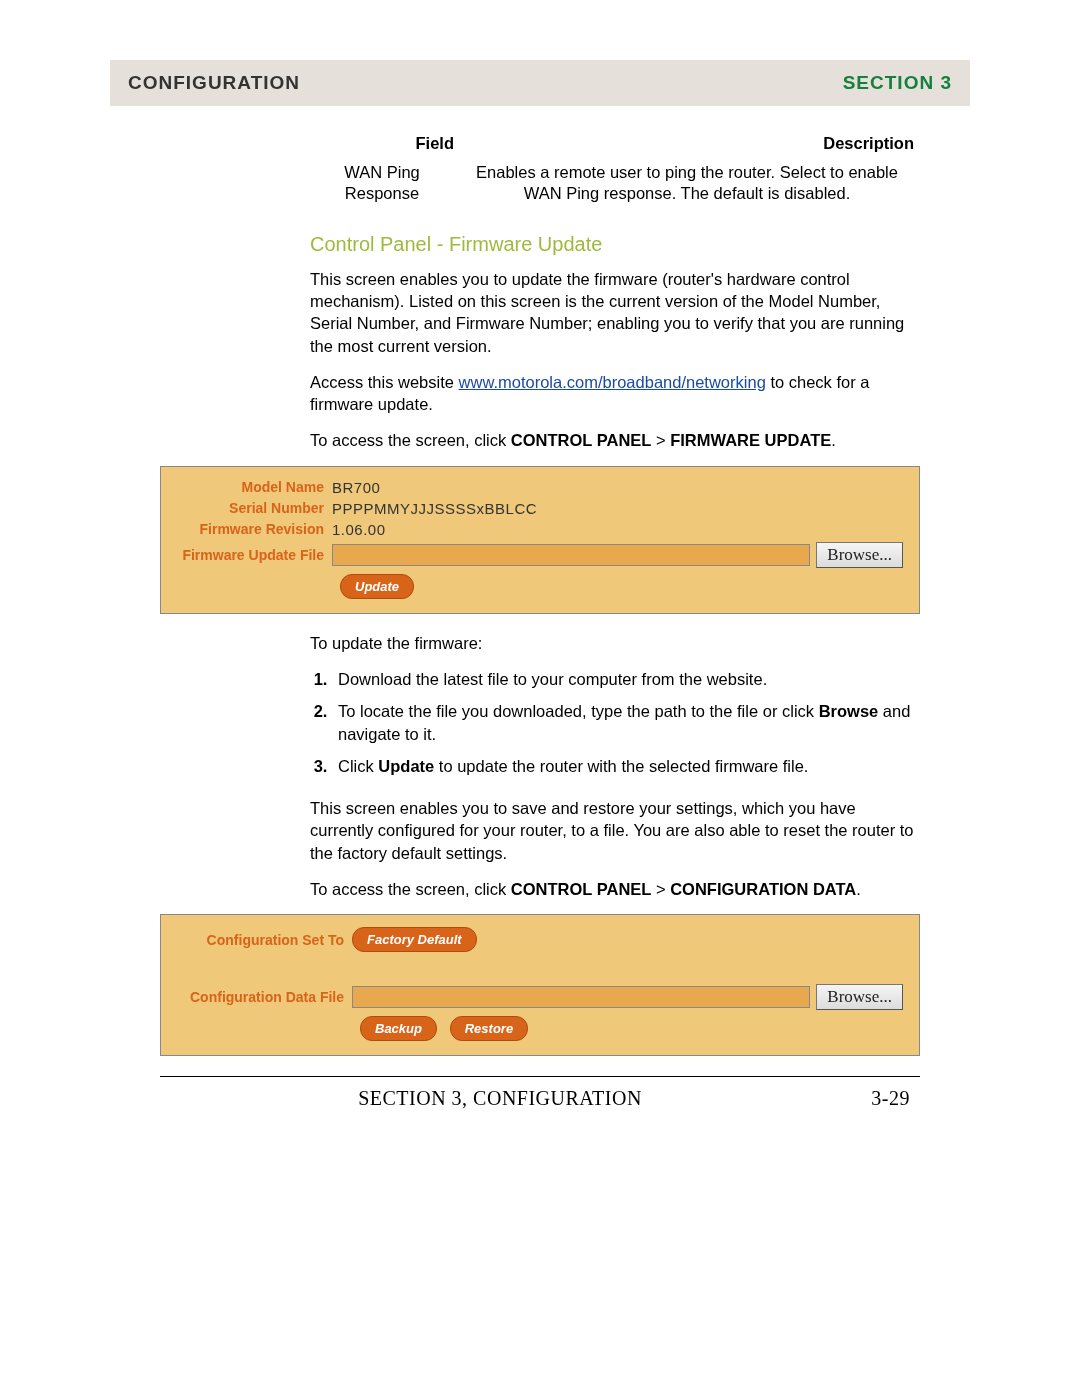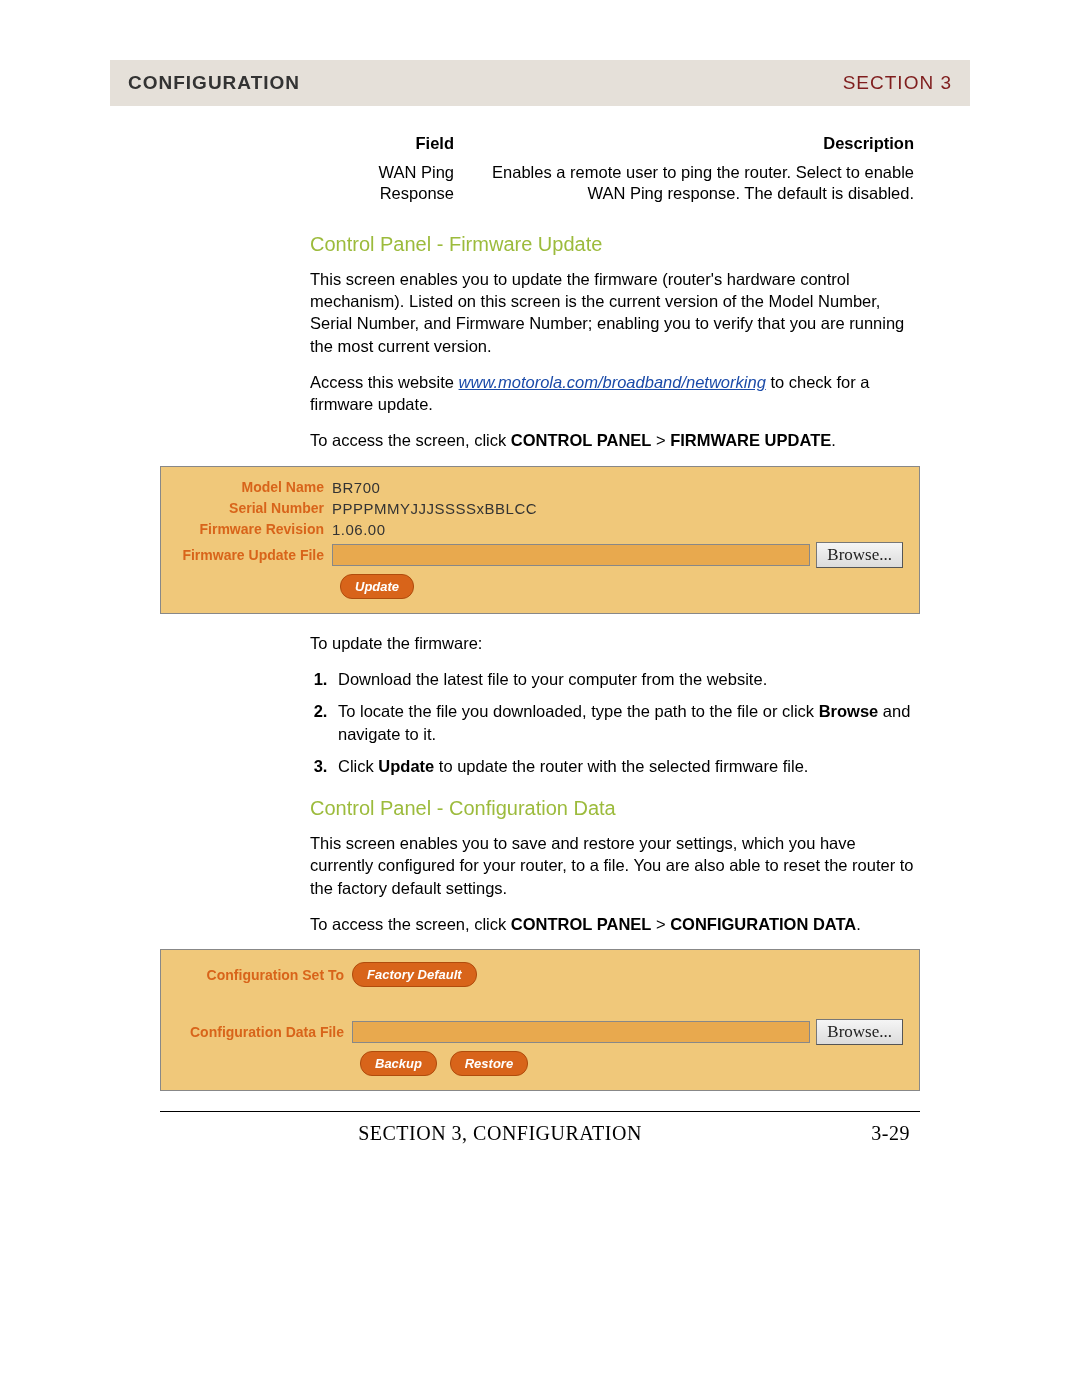--- a/index.html
+++ b/index.html
@@ -24,44 +24,45 @@
     align-items: center;
     margin-bottom: 25px;
   }
   .header-left {
     font-weight: bold;
     color: #333;
     letter-spacing: 1px;
     font-size: 19px;
   }
   .header-right {
-    color: #7f1d1d;
+    color: #15803d;
     letter-spacing: 1px;
     font-size: 19px;
+    font-weight: bold;
   }
   .content {
     padding: 0 50px 0 200px;
   }
   .content-wide {
     padding: 0 50px 0 50px;
   }
   table.field-table {
     width: 100%;
     border-collapse: collapse;
     margin-bottom: 25px;
   }
   table.field-table th {
     text-align: right;
     font-weight: bold;
     padding: 3px 6px 6px 0;
     vertical-align: top;
     font-size: 16.5px;
   }
   table.field-table td {
-    text-align: right;
+    text-align: center;
     padding: 3px 6px 3px 0;
     vertical-align: top;
     font-size: 16.5px;
     line-height: 1.3;
   }
   table.field-table th:first-child,
   table.field-table td:first-child {
     width: 150px;
   }
   h3.section-heading {
@@ -71,21 +72,20 @@
     margin: 3px 0 12px 0;
   }
   p {
     margin: 0 0 14px 0;
     line-height: 1.35;
     font-size: 16.5px;
   }
   a.weblink {
     color: #1a4aa8;
     text-decoration: underline;
-    font-style: italic;
   }
   .bold { font-weight: bold; }
   .panel {
     border: 1px solid #888;
     background: #f0c87a;
     padding: 12px 16px 14px 16px;
     margin: 0 0 18px 0;
     position: relative;
   }
   .panel-row {
@@ -246,21 +246,20 @@
     <ol class="steps">
       <li>Download the latest file to your computer from the website.</li>
       <li>
         <span>To locate the file you downloaded, type the path to the file or click </span><span class="bold">Browse</span><span> and navigate to it.</span>
       </li>
       <li>
         <span>Click </span><span class="bold">Update</span><span> to update the router with the selected firmware file.</span>
       </li>
     </ol>
 
-    <h3 class="section-heading">Control Panel - Configuration Data</h3>
 
     <p>This screen enables you to save and restore your settings, which you have currently configured for your router, to a file. You are also able to reset the router to the factory default settings.</p>
 
     <p>
       <span>To access the screen, click </span><span class="bold">CONTROL PANEL</span><span> &gt; </span><span class="bold">CONFIGURATION DATA</span><span>.</span>
     </p>
   </div>
 
   <div class="content-wide">
     <div class="panel">

